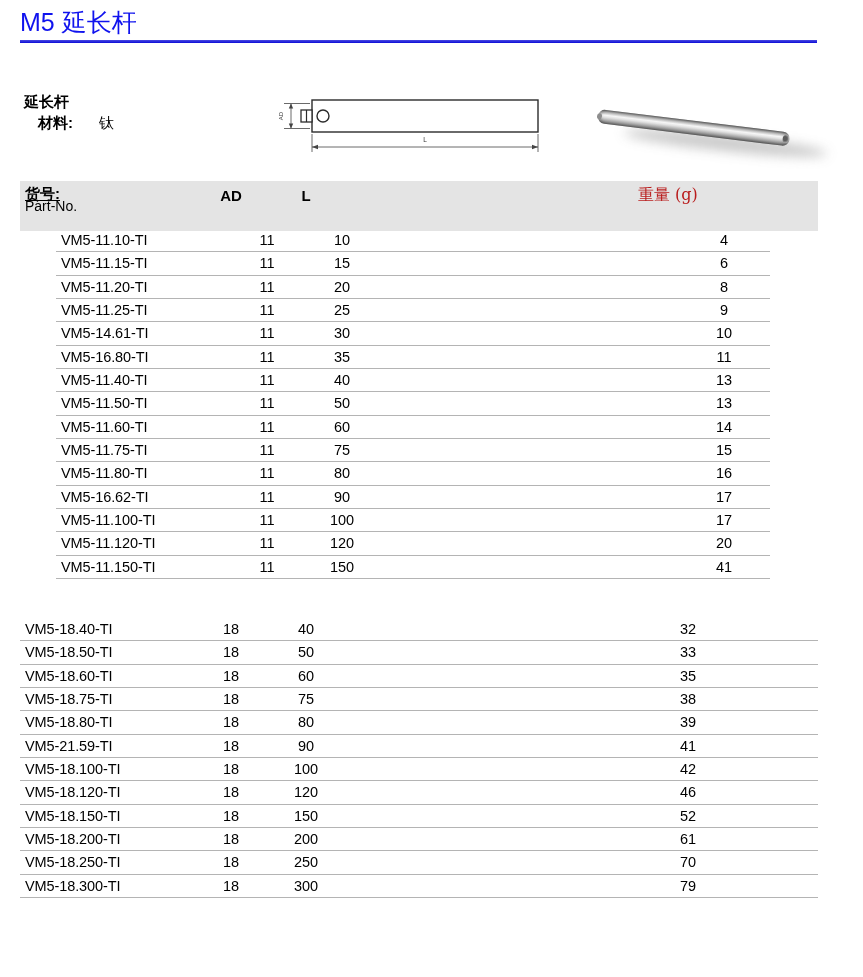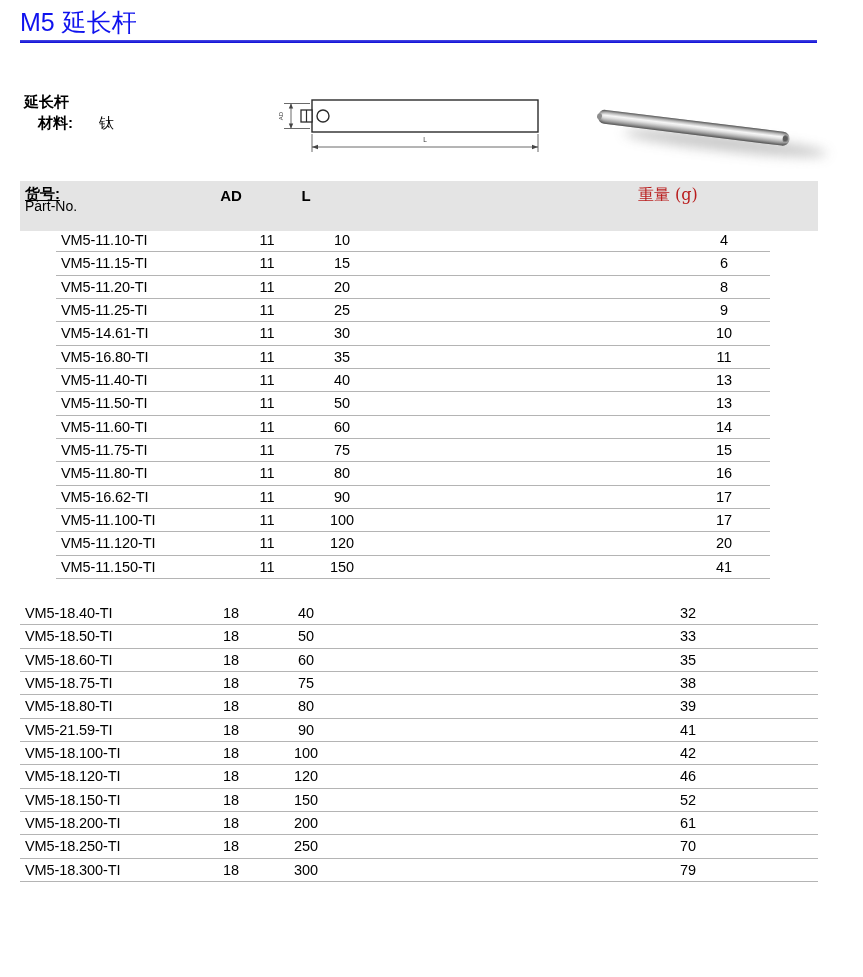--- a/index.html
+++ b/index.html
@@ -33,21 +33,21 @@
   .thead{position:absolute;left:20px;top:181px;width:798px;height:50px;background:#e4e4e4;}
   .h-partcn{position:absolute;left:5px;top:4px;font-size:15px;font-weight:bold;text-decoration:underline;}
   .h-parten{position:absolute;left:5px;top:17px;font-size:14px;}
   .h-ad{position:absolute;left:181px;top:6px;width:60px;text-align:center;font-size:15px;font-weight:bold;}
   .h-l{position:absolute;left:256px;top:6px;width:60px;text-align:center;font-size:15px;font-weight:bold;}
   .h-wt{position:absolute;left:618px;top:4px;width:100px;text-align:left;font-size:16px;font-family:"DejaVu Serif","Liberation Serif",serif;color:#b91c1c;}
 
   
   .tgroup{position:absolute;left:20px;}
   #group-0{top:229px;margin-left:36px;}
-  #group-1{top:602px;}
+  #group-1{top:618px;}
   .row{position:relative;height:23.35px;box-sizing:border-box;border-bottom:1px solid #b4b4b4;}
   #group-0 .row{width:714px;}
   #group-1 .row{width:798px;}
   .row span{position:absolute;top:0;line-height:22.5px;font-size:14.5px;letter-spacing:-.1px;white-space:nowrap;}
   .c-part{left:5px;}
   .c-ad{left:181px;width:60px;text-align:center;}
   .c-l{left:256px;width:60px;text-align:center;}
   .c-wt{left:618px;width:100px;text-align:center;}
 </style>
 </head>

